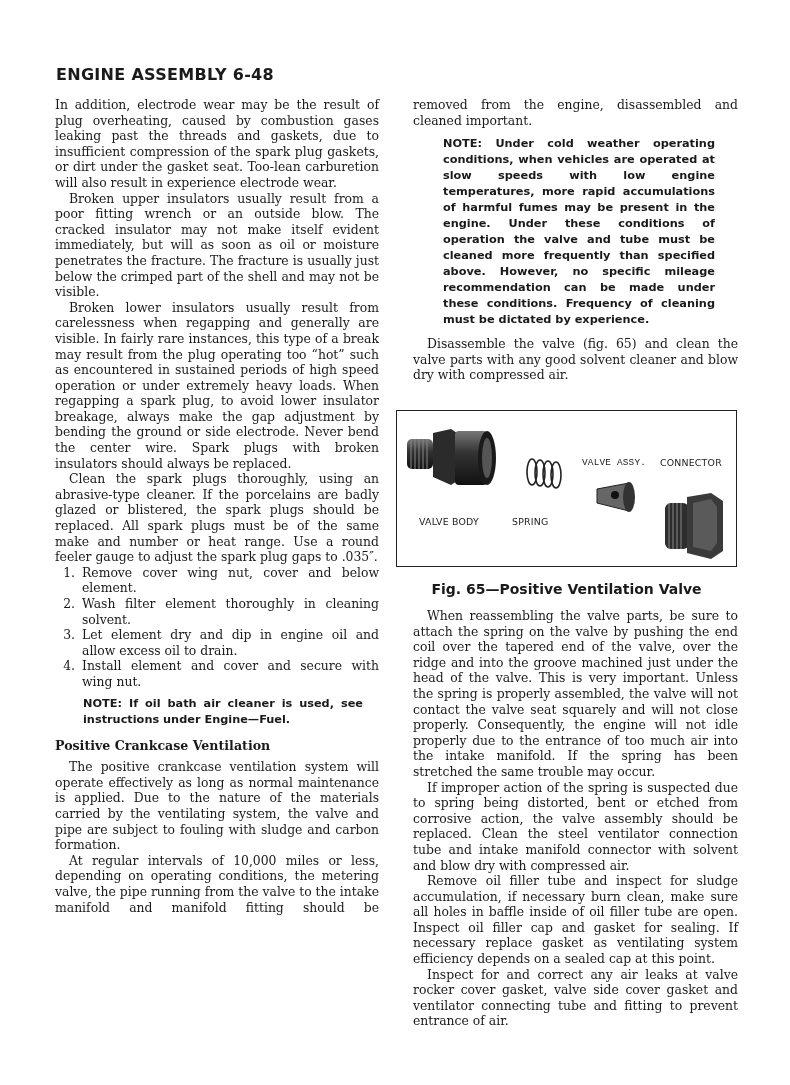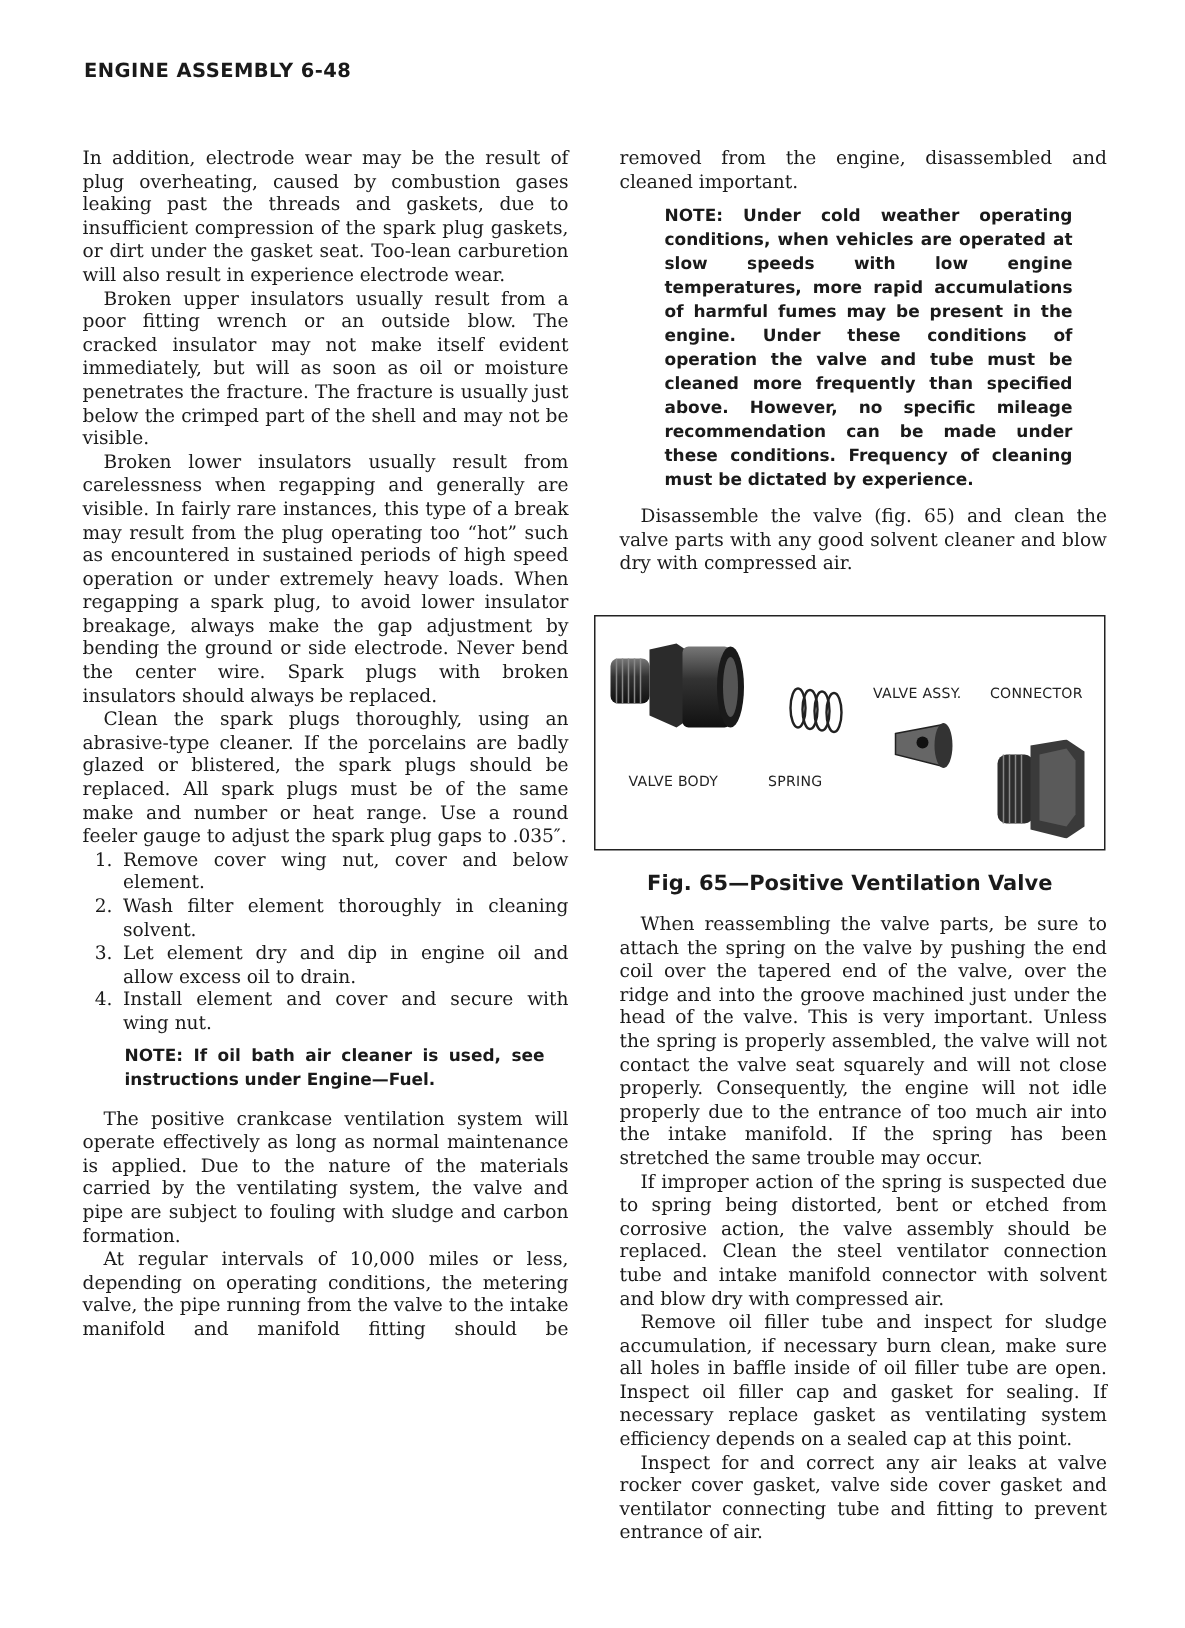--- a/index.html
+++ b/index.html
@@ -1,19 +1,19 @@
 <!DOCTYPE html>
 <html><head>
 <meta charset="utf-8">
 <style>
   html, body { margin: 0; padding: 0; background: #ffffff; }
   body { width: 790px; height: 1085px; position: relative; overflow: hidden; color: #1a1a1a; }
   .header {
-    position: absolute; left: 56px; top: 40px;
-    font-family: "DejaVu Sans", sans-serif; font-weight: bold; font-size: 13px; letter-spacing: 0.3px;
+    position: absolute; left: 56px; top: 65px;
+    font-family: "DejaVu Sans", sans-serif; font-weight: bold; font-size: 16px; letter-spacing: 0.3px;
   }
   .col { position: absolute; font-family: "DejaVu Serif", serif; font-size: 12.4px; line-height: 15.6px; }
   .col-left { left: 55px; top: 97px; width: 324px; }
   .col-right { left: 413px; top: 97px; width: 325px; }
   p { margin: 0; text-align: justify; text-indent: 14px; }
   p.noindent { text-indent: 0; }
   .note {
     font-family: "DejaVu Sans", sans-serif; font-weight: bold; font-size: 11.3px; line-height: 16px;
     text-align: justify; margin: 0;
   }
@@ -59,20 +59,21 @@
       <span class="num">3.</span>
       <span class="txt">Let element dry and dip in engine oil and allow excess oil to drain.</span>
     </li>
     <li>
       <span class="num">4.</span>
       <span class="txt">Install element and cover and secure with wing nut.</span>
     </li>
   </ol>
   <div class="note note-left">NOTE: If oil bath air cleaner is used, see instructions under Engine—Fuel.</div>
 
+  <h3>Positive Crankcase Ventilation</h3>
   <p>The positive crankcase ventilation system will operate effectively as long as normal maintenance is applied. Due to the nature of the materials carried by the ventilating system, the valve and pipe are subject to fouling with sludge and carbon formation.</p>
   <p style="text-align-last: justify;">At regular intervals of 10,000 miles or less, depending on operating conditions, the metering valve, the pipe running from the valve to the intake manifold and manifold fitting should be</p>
 </div>
 
 <div class="col col-right">
   <p class="noindent">removed from the engine, disassembled and cleaned important.</p>
   <div class="note note-right">NOTE: Under cold weather operating conditions, when vehicles are operated at slow speeds with low engine temperatures, more rapid accumulations of harmful fumes may be present in the engine. Under these conditions of operation the valve and tube must be cleaned more frequently than specified above. However, no specific mileage recommendation can be made under these conditions. Frequency of cleaning must be dictated by experience.</div>
   <p>Disassemble the valve (fig. 65) and clean the valve parts with any good solvent cleaner and blow dry with compressed air.</p>
 </div>
 
@@ -122,21 +123,21 @@
         <line x1="10" y1="10" x2="10" y2="56"></line>
       <line x1="14" y1="10" x2="14" y2="56"></line>
         <line x1="18" y1="10" x2="18" y2="56"></line>
     </g>
     <polygon points="24,4 48,0 60,8 60,58 48,66 24,60" fill="#3a3a3a"></polygon>
     <polygon points="30,10 48,6 54,14 54,50 48,58 30,54" fill="#5a5a5a"></polygon>
   </svg>
 
   <span class="fig-label" style="left:22px;top:105px;">VALVE BODY</span>
   <span class="fig-label" style="left:115px;top:105px;">SPRING</span>
-  <span class="fig-label" style="left:185px;top:46px;">VALVE ASSY.</span>
+  <span class="fig-label" style="left:185px;top:46px;font-family:Liberation Mono, monospace;">VALVE ASSY.</span>
   <span class="fig-label" style="left:263px;top:46px;">CONNECTOR</span>
 </div>
 <div class="caption">Fig. 65—Positive Ventilation Valve</div>
 
 <div class="col" style="left:413px; top:608px; width:325px;">
   <p>When reassembling the valve parts, be sure to attach the spring on the valve by pushing the end coil over the tapered end of the valve, over the ridge and into the groove machined just under the head of the valve. This is very important. Unless the spring is properly assembled, the valve will not contact the valve seat squarely and will not close properly. Consequently, the engine will not idle properly due to the entrance of too much air into the intake manifold. If the spring has been stretched the same trouble may occur.</p>
   <p>If improper action of the spring is suspected due to spring being distorted, bent or etched from corrosive action, the valve assembly should be replaced. Clean the steel ventilator connection tube and intake manifold connector with solvent and blow dry with compressed air.</p>
   <p>Remove oil filler tube and inspect for sludge accumulation, if necessary burn clean, make sure all holes in baffle inside of oil filler tube are open. Inspect oil filler cap and gasket for sealing. If necessary replace gasket as ventilating system efficiency depends on a sealed cap at this point.</p>
   <p>Inspect for and correct any air leaks at valve rocker cover gasket, valve side cover gasket and ventilator connecting tube and fitting to prevent entrance of air.</p>
 </div>

